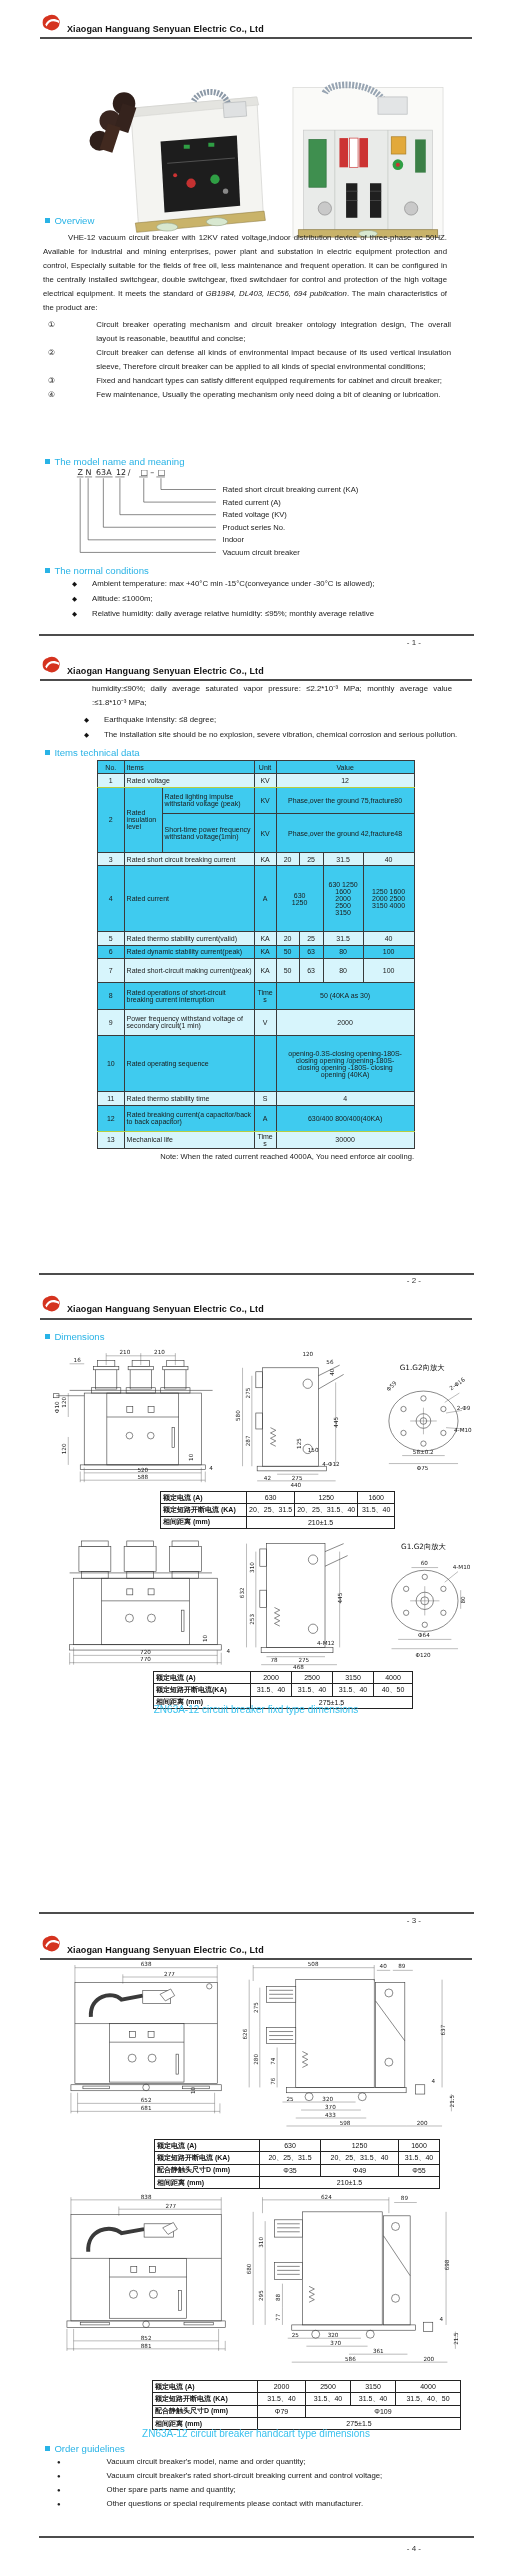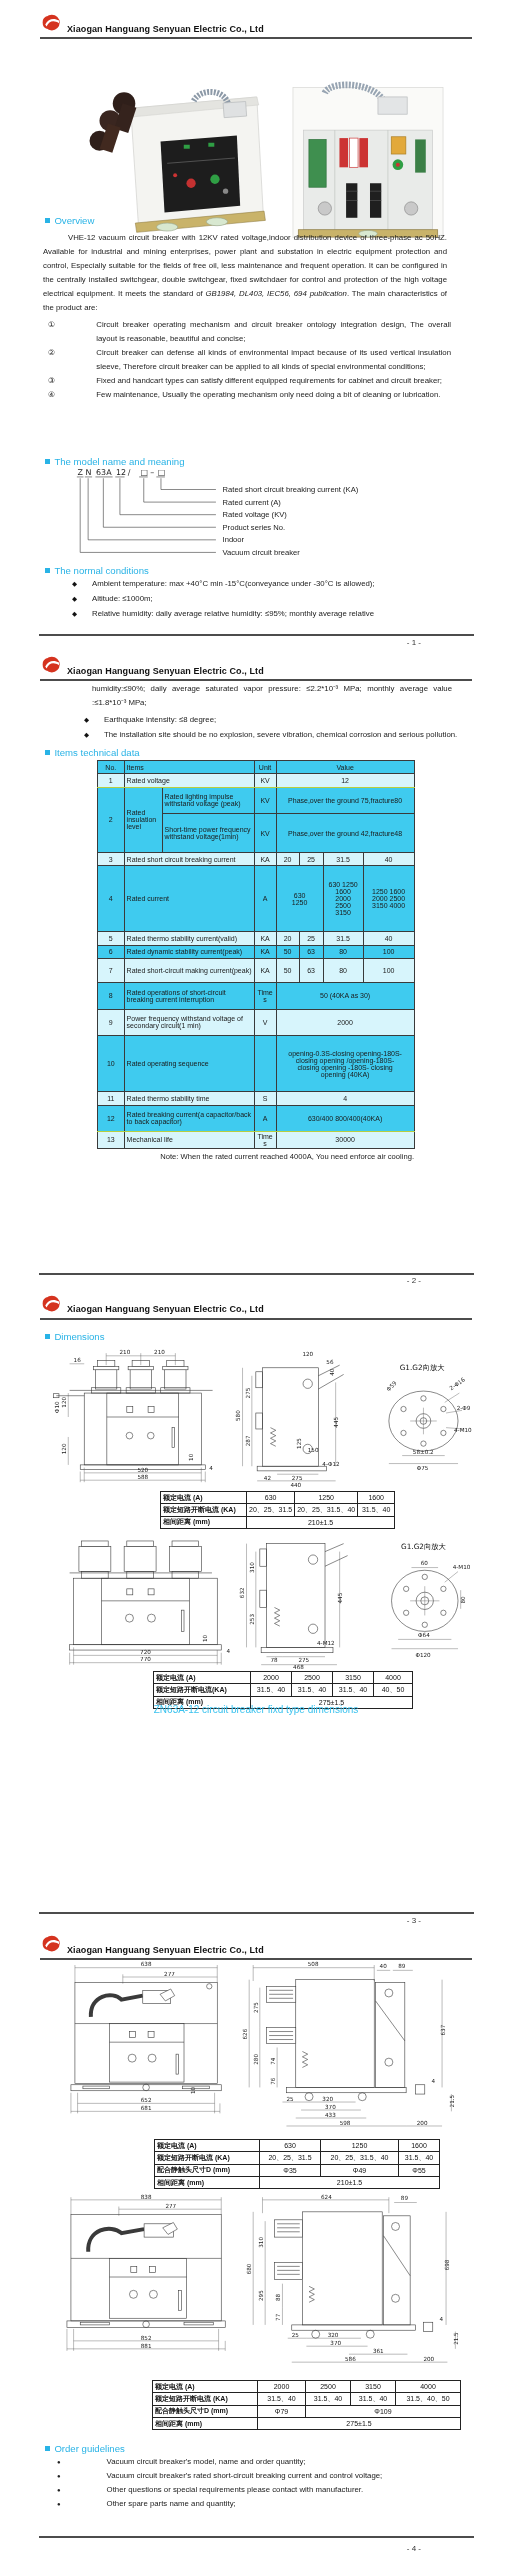--- a/index.html
+++ b/index.html
@@ -973,41 +973,42 @@
           <td colspan="3">Φ109</td>
         </tr>
         <tr>
           <td class="lb">相间距离 (mm)</td>
           <td colspan="4">275±1.5</td>
         </tr>
       </tbody>
         </table>
     </div>
 
+    <div class="cap" style="top:504px;">ZN63A-12 circuit breaker handcart type dimensions</div>
 
     <div class="sec" style="left:45px;top:519px;">
       <span class="sq"></span>
       <span>Order guidelines</span>
     </div>
     <div class="olist" style="position:absolute;left:57px;top:531px;width:399px;">
       <div class="citem">
         <span class="num">●</span>
         <span class="txt">Vacuum circuit breaker's  model, name and order quantity;</span>
       </div>
       <div class="citem">
         <span class="num">●</span>
         <span class="txt">Vacuum circuit breaker's rated short-circuit breaking current and control voltage;</span>
       </div>
       <div class="citem">
         <span class="num">●</span>
-        <span class="txt">Other questions or special requirements please contact with manufacturer.</span>
+        <span class="txt">Other spare parts name and quantity;</span>
       </div>
       <div class="citem">
         <span class="num">●</span>
-        <span class="txt">Other spare parts name and quantity;</span>
+        <span class="txt">Other questions or special requirements please contact with manufacturer.</span>
       </div>
     </div>
 
     <div class="fline" style="top:612px;"></div>
     <div class="pnum" style="top:620px;">- 4 -</div>
   </section>
 
 </div>
 
 

